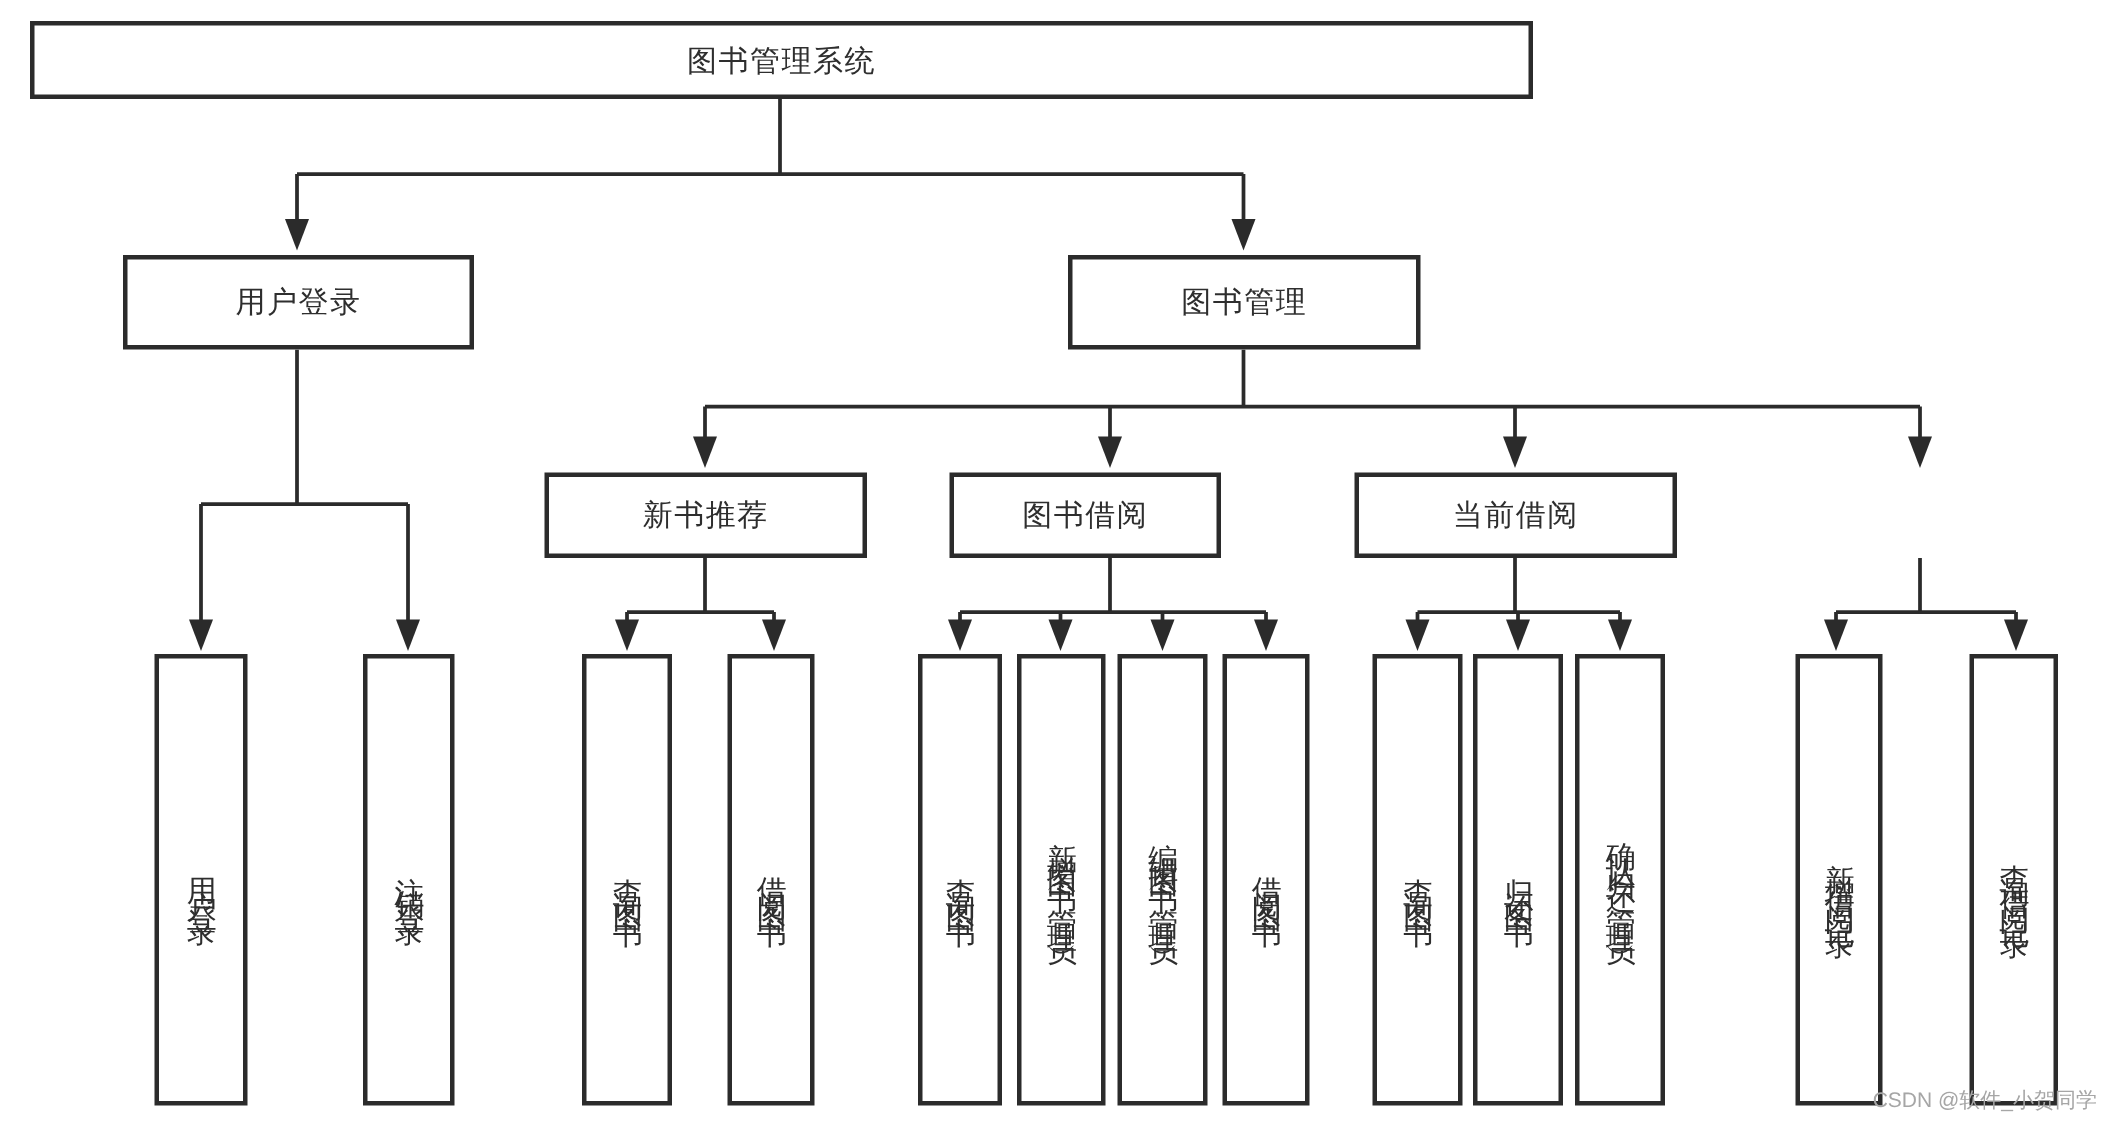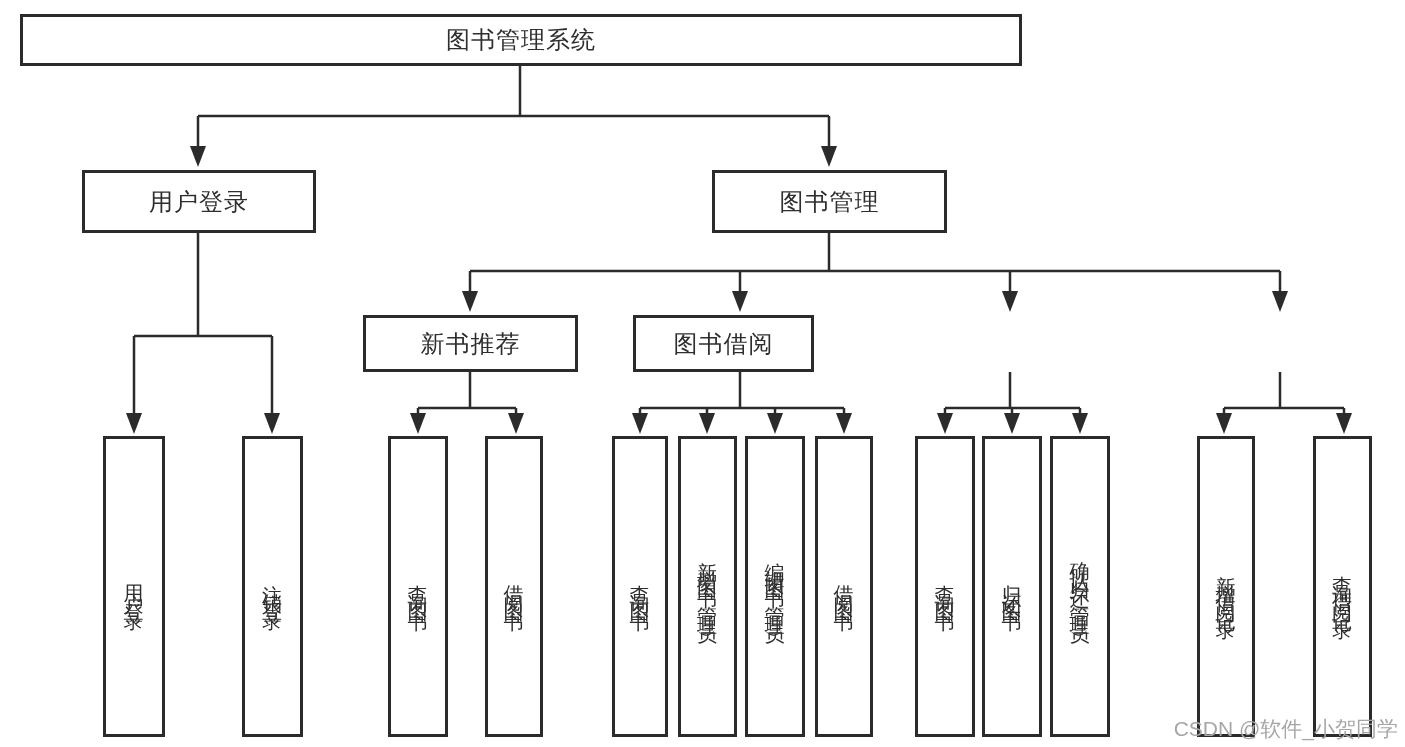--- a/index.html
+++ b/index.html
@@ -14,35 +14,35 @@
   .box{
     position:absolute;
     box-sizing:border-box;
     border:3px solid #2b2b2b;
     background:#ffffff;
     display:flex;align-items:center;justify-content:center;
     color:#2e2e2e;
     z-index:2;
   }
   .h-box span{
-    font-size:24px;
+    font-size:20px;
     letter-spacing:1px;
     white-space:nowrap;
   }
   .v-box span{
     writing-mode:vertical-rl;
     text-orientation:mixed;
     font-size:20px;
     line-height:1.1;
     letter-spacing:9px;
   }
   .watermark{
     position:absolute;
     right:7px;bottom:4px;
-    font-size:21px;
+    font-size:14px;
     color:#a6a6a6;
     z-index:5;
     white-space:nowrap;
   }
 </style>
 </head>
 <body>
 
 <div class="stage">
 
@@ -122,20 +122,23 @@
   <div class="box h-box" style="left:712px;top:170px;width:235px;height:63px">
     <span>图书管理</span>
   </div>
 
   <div class="box h-box" style="left:363px;top:315px;width:215px;height:57px">
     <span>新书推荐</span>
   </div>
   <div class="box h-box" style="left:633px;top:315px;width:181px;height:57px">
     <span>图书借阅</span>
   </div>
+  <div class="box h-box" style="left:903px;top:315px;width:215px;height:57px">
+    <span>当前借阅</span>
+  </div>
 
   <div class="box v-box" style="left:103px;top:436px;width:62px;height:301px">
     <span>用户登录</span>
   </div>
   <div class="box v-box" style="left:242px;top:436px;width:61px;height:301px">
     <span>注销登录</span>
   </div>
 
   <div class="box v-box" style="left:388px;top:436px;width:60px;height:301px">
     <span>查询图书</span>

